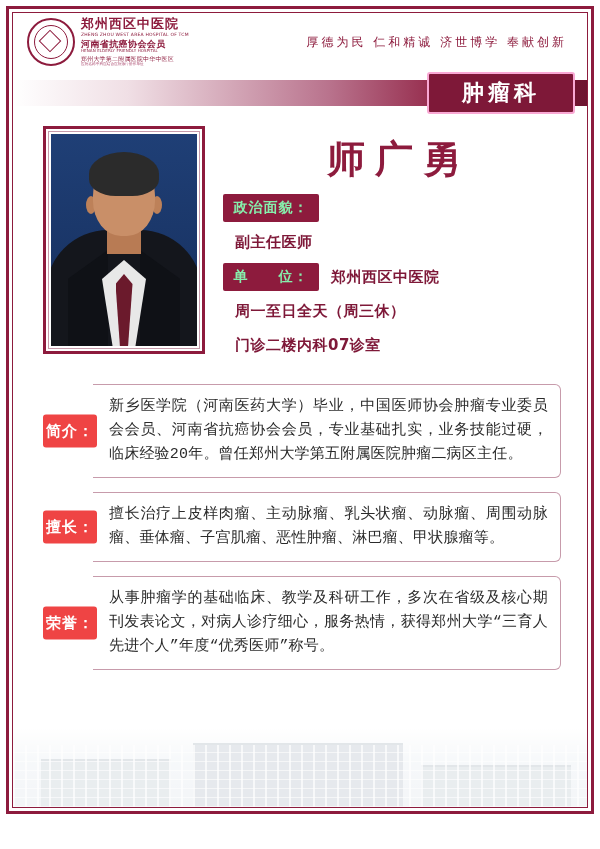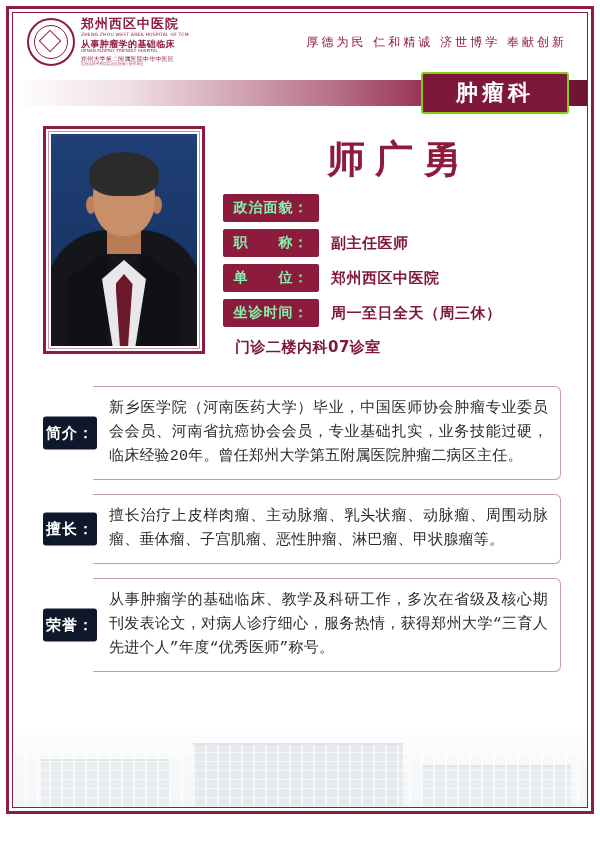--- a/index.html
+++ b/index.html
@@ -137,26 +137,26 @@
   .dept-bar {
     position: absolute;
     left: 0;
     top: 8px;
     width: 100%;
     height: 26px;
     background: linear-gradient(90deg, #ffffff 0%, #f0dfe5 20%, #b9738d 55%, #8d1b3d 78%, #6e1430 100%);
   }
   .dept-tab {
     position: absolute;
-    right: 18px;
+    right: 12px;
     top: 0;
     height: 42px;
     min-width: 148px;
     background: #7e1838;
-    border: 2px solid #84cc16;
+    border: 2px solid #f9a8d4;
     box-sizing: border-box;
     border-radius: 3px;
     display: flex;
     align-items: center;
     justify-content: center;
     color: #ffffff;
     font-size: 22px;
     font-weight: bold;
     letter-spacing: 4px;
     padding: 0 16px;
@@ -342,21 +342,21 @@
     flex: 0 0 auto;
     position: relative;
   }
   .section-tab-inner {
     position: absolute;
     left: 0;
     top: 50%;
     transform: translateY(-50%);
     width: 54px;
     padding: 7px 0;
-    background: #0f172a;
+    background: #ef4444;
     color: #fff;
     font-size: 15px;
     font-weight: bold;
     text-align: center;
     letter-spacing: 1px;
     border-radius: 3px;
   }
   .section-body {
     flex: 1 1 auto;
     border: 1px solid #c79bab;
@@ -410,21 +410,21 @@
 <div class="poster">
   <div class="frame-outer"></div>
   <div class="frame-inner"></div>
 
   <div class="header">
     <div class="logo-block">
       <div class="logo-mark"></div>
       <div class="logo-text">
         <div class="logo-l1">郑州西区中医院</div>
         <div class="logo-l2">ZHENG ZHOU WEST AREA HOSPITAL OF TCM</div>
-        <div class="logo-l3">从事肿瘤学的基础临床</div>
+        <div class="logo-l3">河南省抗癌协会会员</div>
         <div class="logo-l4">HENAN ELDERLY FRIENDLY HOSPITAL</div>
         <div class="logo-l5">郑州大学第二附属医院中华中医区</div>
         <div class="logo-l6">医院名称中西医结合医院诊疗协作单位</div>
       </div>
     </div>
     <div class="slogan">厚德为民  仁和精诚  济世博学  奉献创新</div>
   </div>
 
   <div class="dept-band">
     <div class="dept-bar"></div>
@@ -449,29 +449,27 @@
         </div>
       </div>
 
       <div class="info-table">
         <div class="doctor-name">师广勇</div>
 
         <div class="info-row">
           <div class="info-label">政治面貌：</div>
         </div>
         <div class="info-row">
-          <div class="info-label">职　　称：</div>
           <div class="info-value">副主任医师</div>
         </div>
         <div class="info-row">
           <div class="info-label">单　　位：</div>
           <div class="info-value">郑州西区中医院</div>
         </div>
         <div class="info-row">
-          <div class="info-label">坐诊时间：</div>
           <div class="info-value">周一至日全天（周三休）</div>
         </div>
         <div class="info-row">
           <div class="info-value">门诊二楼内科07诊室</div>
         </div>
       </div>
     </div>
 
     <div class="sections">
       <div class="section">

